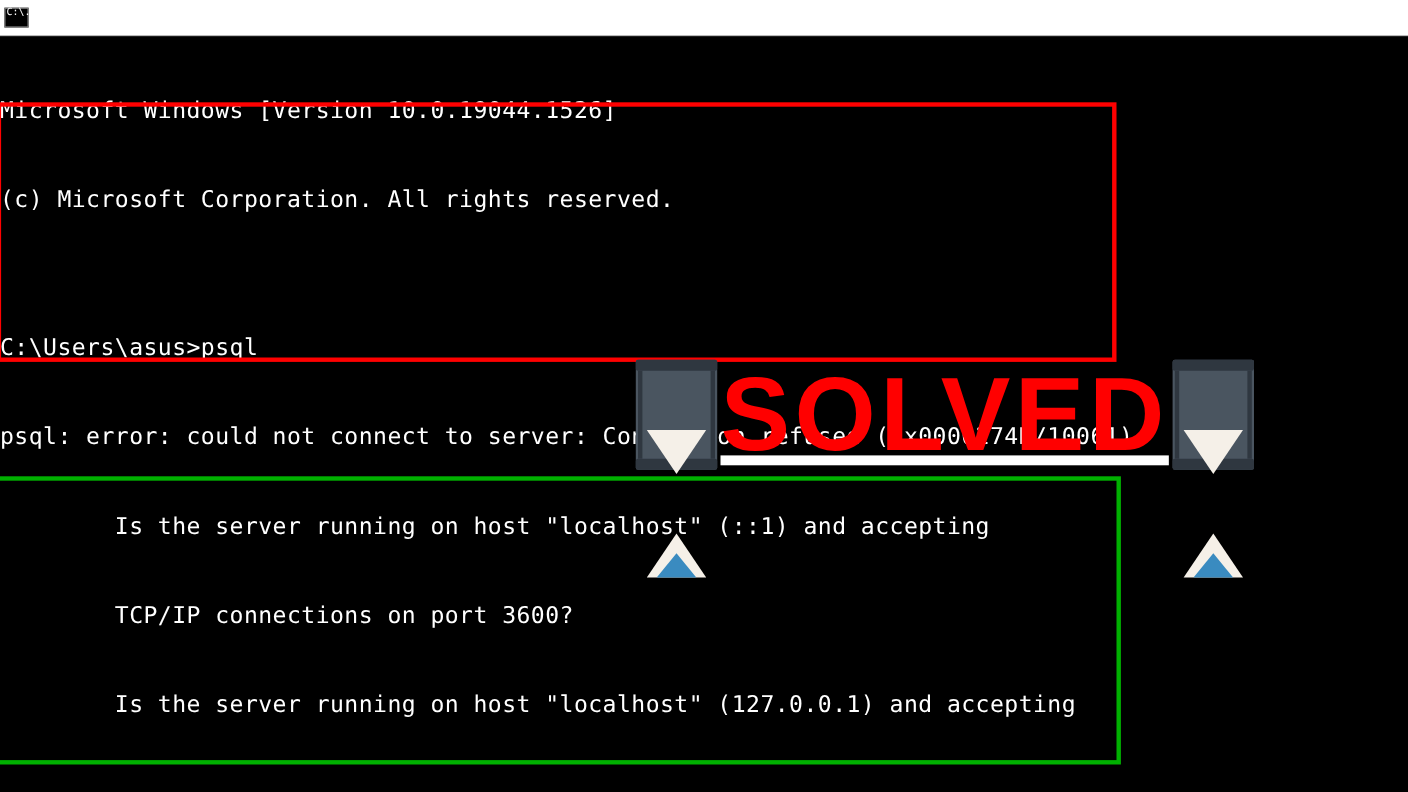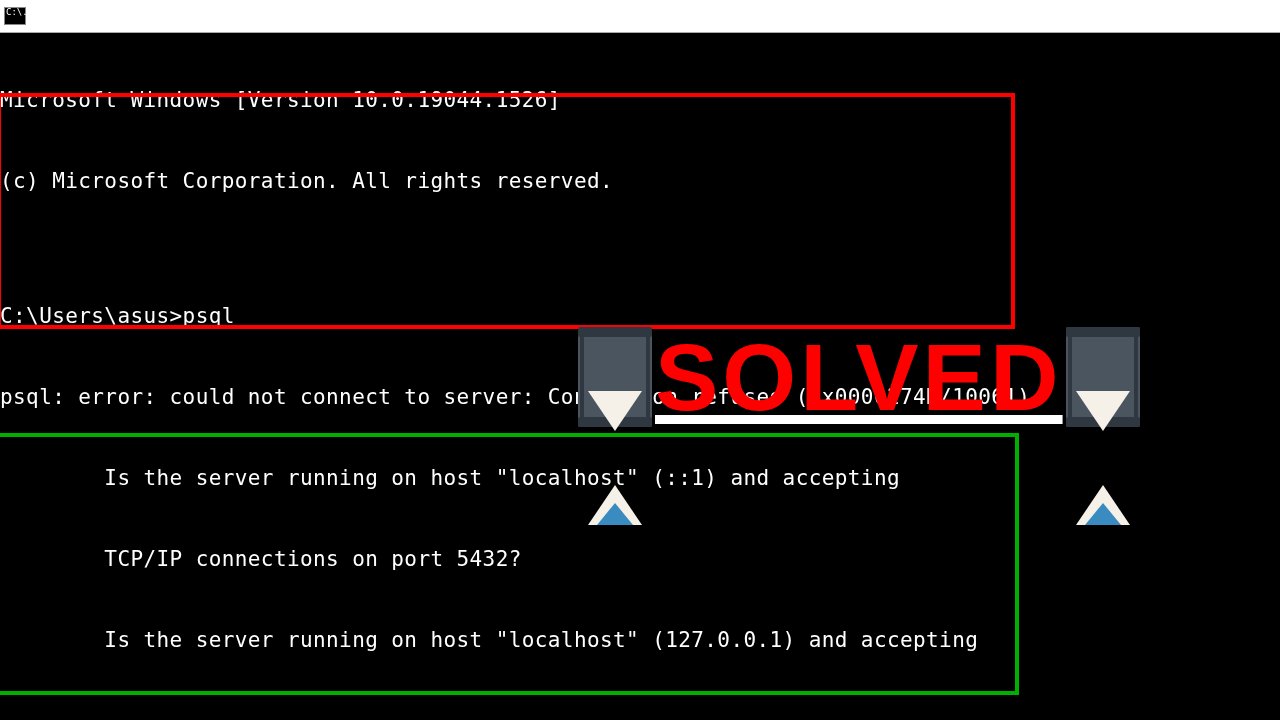--- a/index.html
+++ b/index.html
@@ -155,21 +155,21 @@
 </div>
 
 <div class="terminal" style="height:687px;">
   <div class="term-content">
     <div>Microsoft Windows [Version 10.0.19044.1526]</div>
     <div>(c) Microsoft Corporation. All rights reserved.</div>
     <div></div>
     <div>C:\Users\asus&gt;psql</div>
     <div>psql: error: could not connect to server: Connection refused (0x0000274D/10061)</div>
     <div>        Is the server running on host "localhost" (::1) and accepting</div>
-    <div>        TCP/IP connections on port 5432?</div>
+    <div>        TCP/IP connections on port 3600?</div>
     <div>        Is the server running on host "localhost" (127.0.0.1) and accepting</div>
     
     <div></div>
     
     
     
     <div></div>
     
     
     

